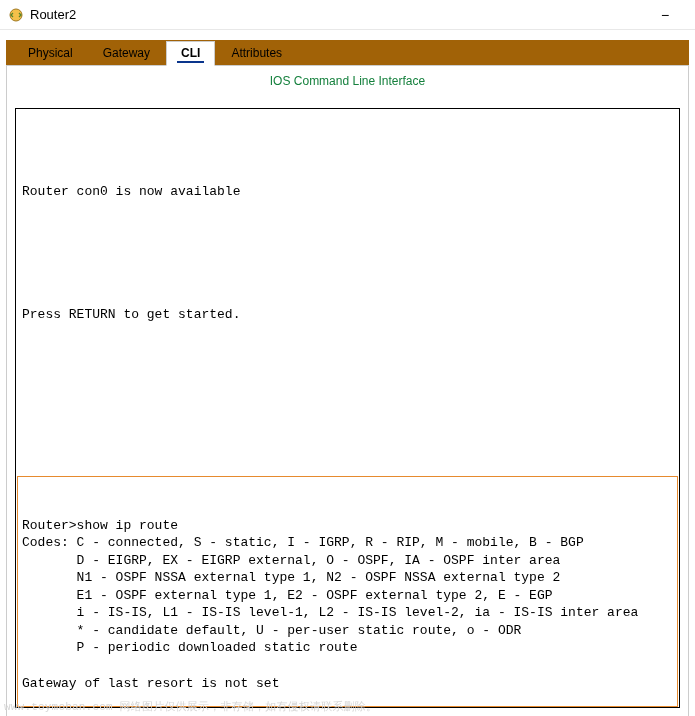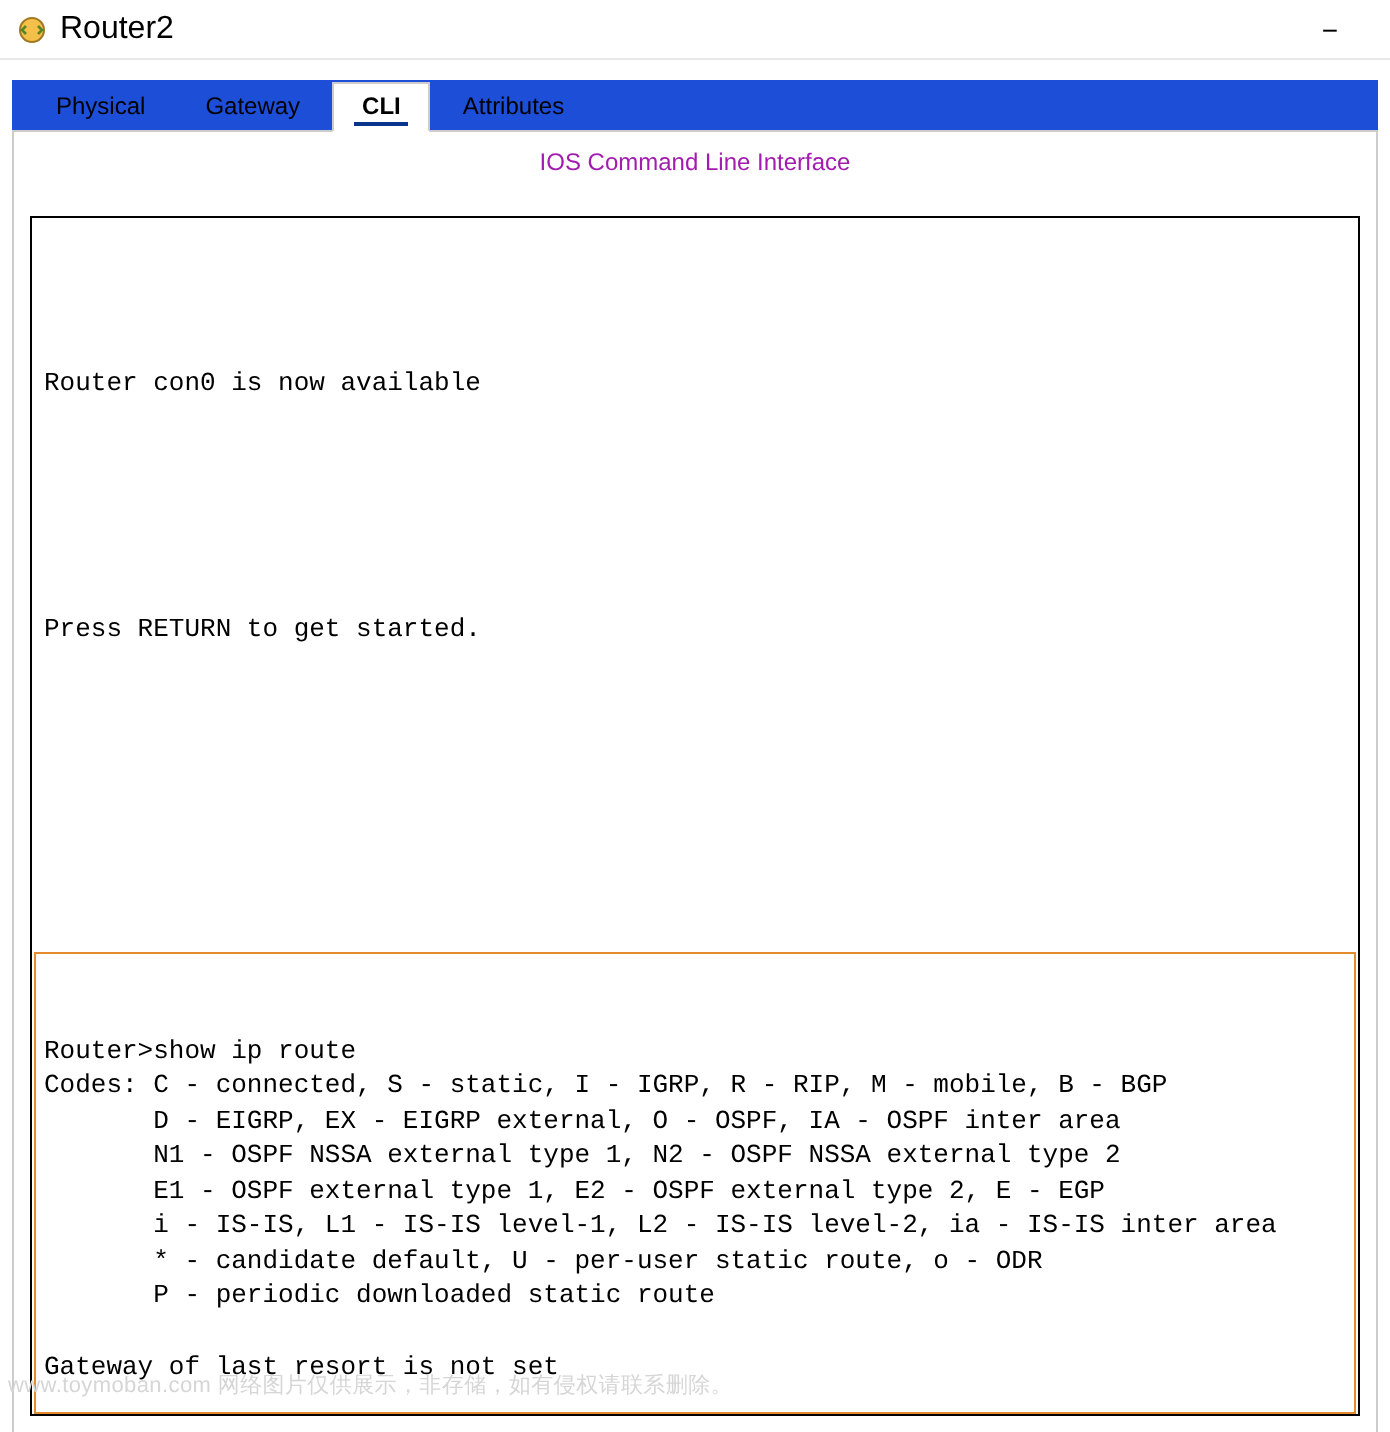--- a/index.html
+++ b/index.html
@@ -17,34 +17,34 @@
       align-items: center;
       padding: 0 8px;
       background: #fff;
       border-bottom: 1px solid #e8e8e8;
     }
     .titlebar-icon {
       width: 16px; height: 16px;
       margin-right: 6px;
       display: inline-block;
     }
-    .title-text { font-size: 16px; color: #000; flex: 1; }
+    .title-text { font-size: 13px; color: #000; flex: 1; }
     .win-btn {
       width: 44px; height: 30px;
       display: flex; align-items: center; justify-content: center;
       color: #000; font-size: 14px; cursor: pointer;
     }
     .content-frame {
       padding: 10px 6px 0 6px;
     }
     .tabbar {
       display: flex;
       align-items: flex-end;
       border-bottom: 1px solid #ccc;
-      background: #1d4ed8;
+      background: #a16207;
       height: 26px;
       padding-left: 8px;
     }
     .tab {
       font-size: 12px;
       color: #000;
       padding: 4px 14px 5px 14px;
       cursor: pointer;
       margin-right: 2px;
       position: relative;
@@ -66,21 +66,21 @@
       border-left: 1px solid #ccc;
       border-right: 1px solid #ccc;
       border-bottom: 1px solid #ccc;
       background: #fff;
       min-height: 660px;
     }
     .panel-header {
       text-align: center;
       font-size: 12px;
       padding: 8px 0 6px 0;
-      color: #a21caf;
+      color: #15803d;
     }
     .terminal-wrap {
       padding: 0 8px 8px 8px;
       position: relative;
     }
     .terminal {
       border: 1px solid #000;
       background: #fff;
       font-family: "Courier New", monospace;
       font-size: 13px;
@@ -97,24 +97,24 @@
       border: 1px solid #e68a2e;
       left: 10px;
       right: 10px;
       top: 368px;
       bottom: 9px;
       pointer-events: none;
     }
     .watermark {
       position: absolute;
       left: 4px;
-      bottom: 16px;
+      bottom: 2px;
       font-size: 11px;
       color: #d6d6d6;
-      font-family: Liberation Sans, sans-serif;
+      font-family: Liberation Mono, monospace;
       letter-spacing: 0.2px;
     }
   </style>
 </head>
 <body>
 
 <div class="titlebar">
   <span class="titlebar-icon">
     <svg viewBox="0 0 16 16" width="16" height="16">
       <circle cx="8" cy="8" r="6" fill="#f4c04a" stroke="#a07820" stroke-width="1"></circle>

